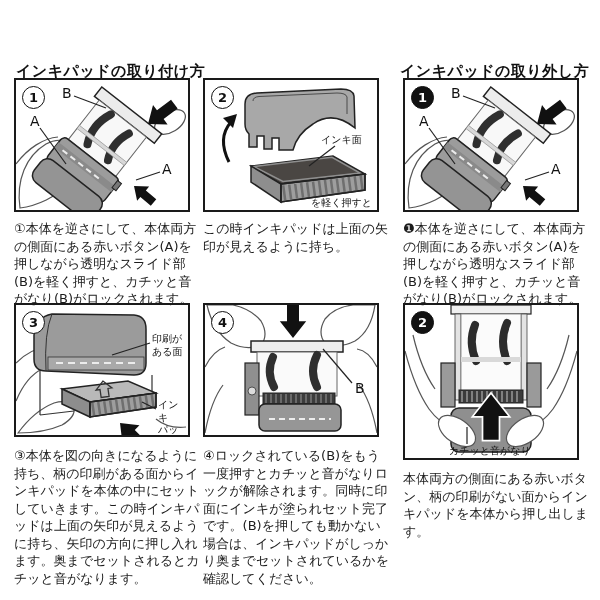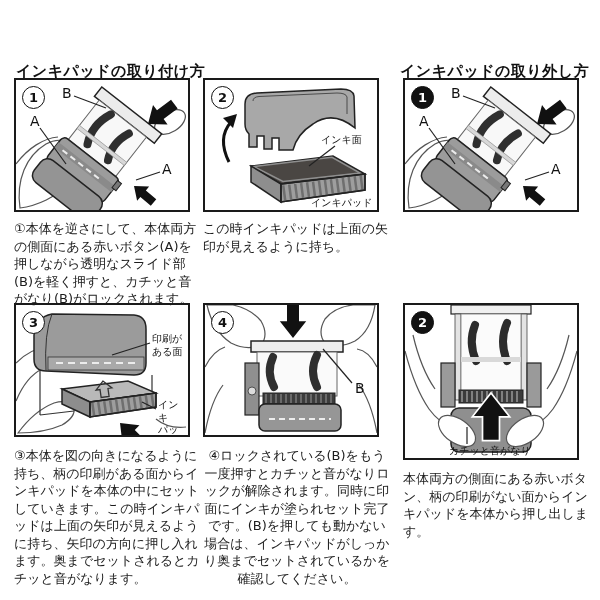--- a/index.html
+++ b/index.html
@@ -76,21 +76,21 @@
         <polygon points="49,86.6 127,77.3 155,93 78,101.5" fill="none" stroke="#8f8f8f" stroke-width="1.5"></polygon>
         <polygon points="46,86 76,104 76,122 46,102" fill="#8e8e8e" stroke="#222" stroke-width="1.5"></polygon>
         <polygon points="76,104 160,94 160,110 76,122" fill="#9e9e9e" stroke="#222" stroke-width="1.5"></polygon>
         <line x1="78" y1="113" x2="158" y2="102.5" stroke="#6f6f6f" stroke-width="15" stroke-dasharray="2.5 3.5"></line>
         <polygon points="76,104 160,94 160,110 76,122" fill="none" stroke="#222" stroke-width="1.5"></polygon>
       </g>
       <path d="M130,66 L104,86" stroke="#222" stroke-width="1.2"></path>
     </svg>
     <span class="badge outline">2</span>
     <span class="fig-label" style="left:116px;top:54px;text-align:center;">インキ面</span>
-    <span class="fig-label" style="left:106px;top:117px;">インキパッド</span>
+    <span class="fig-label" style="left:106px;top:117px;">を軽く押すと</span>
   </figure>
 
   <figure class="panel" style="left:403px;top:78px;width:176px;height:134px;">
     <svg viewBox="0 0 172 130">
       <g>
         <path d="M4,128 C0,100 10,76 30,64 C44,56 58,62 64,72 C70,82 64,96 52,106 C40,116 22,126 4,128 Z" fill="#fff" stroke="#555" stroke-width="1.2"></path>
         <path d="M0,84 C12,68 28,58 42,57" fill="none" stroke="#555" stroke-width="1.2"></path>
         <ellipse cx="154" cy="42" rx="17" ry="10" transform="rotate(-32 154 42)" fill="#fff" stroke="#555" stroke-width="1.2"></ellipse>
       </g>
       <g transform="translate(76,78) rotate(38)">
@@ -216,17 +216,18 @@
         <path d="M0,0 L14,-11 L14,-5 L28,-5 L28,5 L14,5 L14,11 Z" fill="#111" stroke="#fff" stroke-width="1"></path>
       </g>
       <path d="M62,122 L62,139" stroke="#222" stroke-width="1.2"></path>
     </svg>
     <span class="badge filled">2</span>
     <span class="fig-label" style="left:44px;top:140px;">カチッと音がなり</span>
   </figure>
 
   <p class="caption" style="left:14px;top:220px;width:186px;">①本体を逆さにして、本体両方の側面にある赤いボタン(A)を押しながら透明なスライド部(B)を軽く押すと、カチッと音がなり(B)がロックされます。</p>
   <p class="caption" style="left:203px;top:220px;width:186px;">この時インキパッドは上面の矢印が見えるように持ち。</p>
+  <p class="caption" style="left:403px;top:220px;width:188px;">❶本体を逆さにして、本体両方の側面にある赤いボタン(A)を押しながら透明なスライド部(B)を軽く押すと、カチッと音がなり(B)がロックされます。</p>
   <p class="caption" style="left:14px;top:447px;width:186px;">③本体を図の向きになるように持ち、柄の印刷がある面からインキパッドを本体の中にセットしていきます。この時インキパッドは上面の矢印が見えるように持ち、矢印の方向に押し入れます。奥までセットされるとカチッと音がなります。</p>
-  <p class="caption" style="left:203px;top:447px;width:188px;text-align:center;">④ロックされている(B)をもう一度押すとカチッと音がなりロックが解除されます。同時に印面にインキが塗られセット完了です。(B)を押しても動かない場合は、インキパッドがしっかり奥までセットされているかを確認してください。</p>
+  <p class="caption" style="left:203px;top:447px;width:188px;">④ロックされている(B)をもう一度押すとカチッと音がなりロックが解除されます。同時に印面にインキが塗られセット完了です。(B)を押しても動かない場合は、インキパッドがしっかり奥までセットされているかを確認してください。</p>
   <p class="caption" style="left:403px;top:470px;width:188px;">本体両方の側面にある赤いボタン、柄の印刷がない面からインキパッドを本体から押し出します。</p>
 
 </div>
 
 </body></html>

